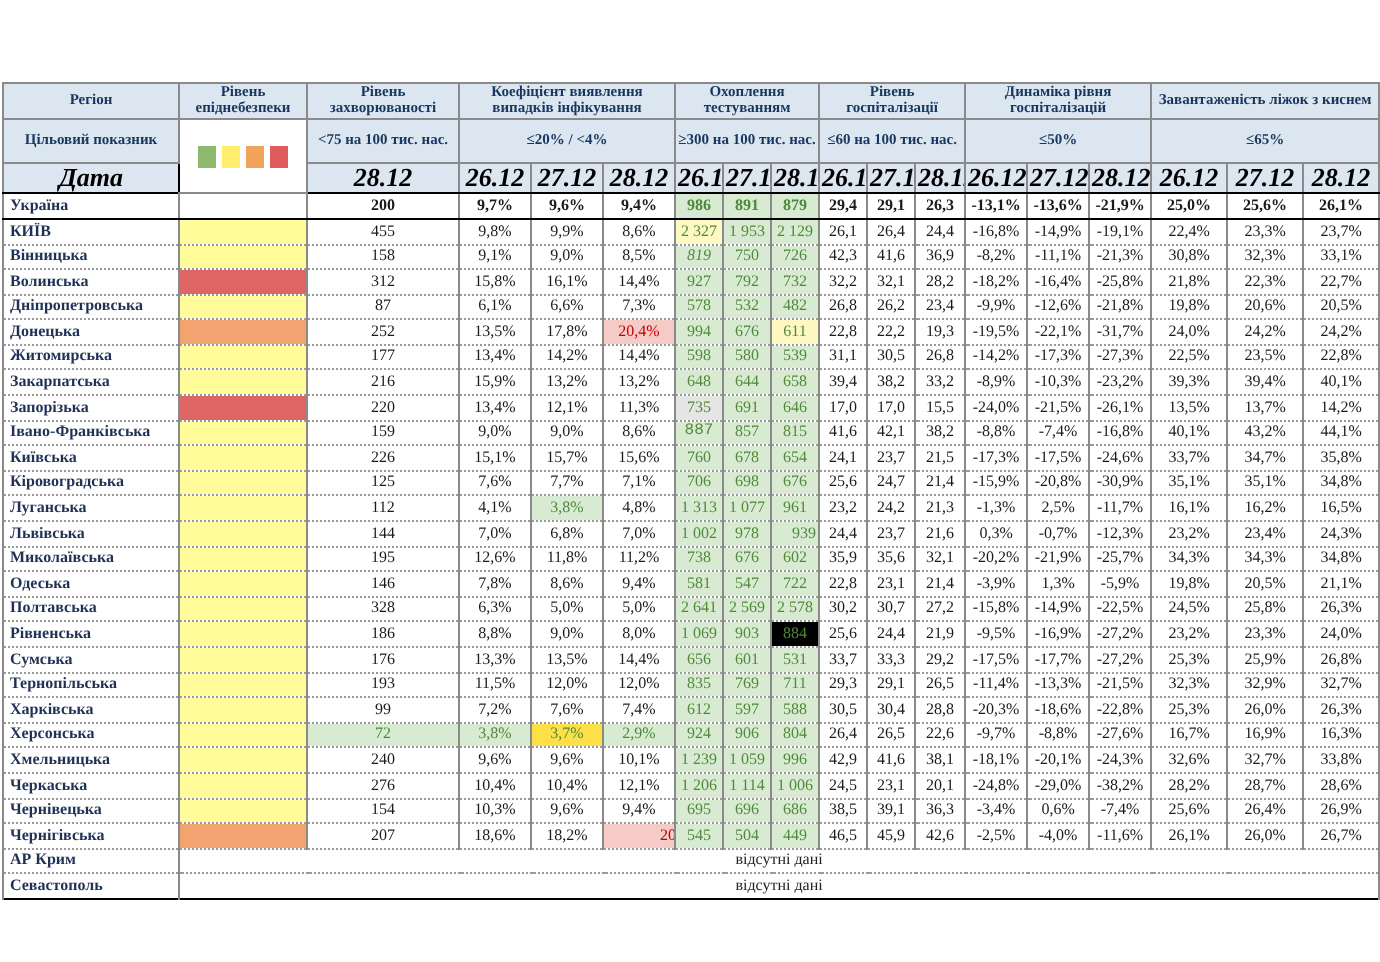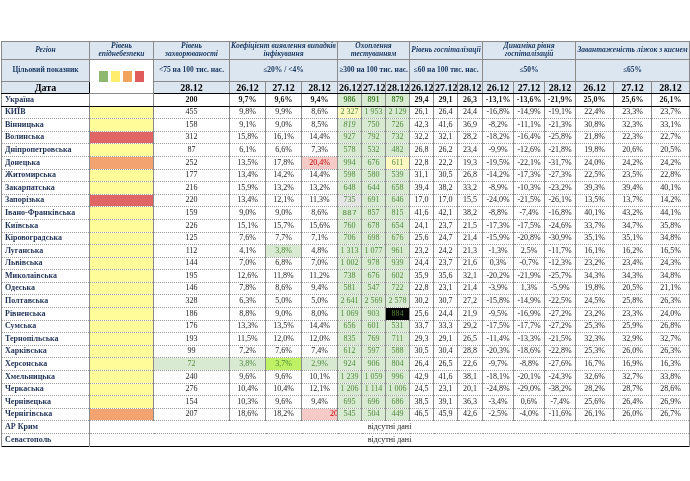--- a/index.html
+++ b/index.html
@@ -24,23 +24,23 @@
   table.ind {
     position:absolute; left:1px; top:41px; width:688px;
     border-collapse:collapse; table-layout:fixed;
     border:1.5px solid #000;
   }
   th, td { border:1px solid #8a8a8a; padding:0 1px; overflow:hidden; }
   thead th {
     background:var(--header-bg); color:var(--header-text);
     font-weight:bold; font-size:7.5px; line-height:1.12; text-align:center;
   }
-  tr.h1 th { height:16px;font-style:italic; }
+  tr.h1 th { height:16px; }
   tr.h2 th { height:22px; }
-  tr.h3 th { height:12px; color:#000; font-size:10px; border-bottom:1.5px solid #000; }
+  tr.h3 th { height:12px; color:#000; font-size:13px; border-bottom:1.5px solid #000;font-style:italic; }
   .legend-cell { background:#ffffff !important; vertical-align:middle; }
   .sq { display:inline-block; width:9px; height:11px; margin:0 1.5px; vertical-align:middle; }
 
   tbody td {
     height:12.6px; font-size:8px; line-height:1.05; text-align:center; color:#1a1a1a;
     border-top:1px dotted #9a9a9a; border-bottom:1px dotted #9a9a9a;
   }
   td.region { text-align:left; padding-left:3px; font-weight:bold; color:#1f3256; font-size:8px; }
   .gb { border-left:1.4px solid #000 !important; }
   tr.nat td { font-weight:bold; border-bottom:1.5px solid #000; border-top:1.5px solid #000; }
@@ -378,21 +378,21 @@
         </tr>
         <tr>
           <td class="region">Львівська</td>
           <td class="gb" style="background: rgb(255, 252, 153);"></td>
           <td class="gb">144</td>
           <td class="gb">7,0%</td>
           <td>6,8%</td>
           <td>7,0%</td>
           <td class="gb" style="background: rgb(217, 234, 211); color: rgb(78, 138, 58);">1 002</td>
           <td style="background: rgb(217, 234, 211); color: rgb(78, 138, 58);">978</td>
-          <td style="background: rgb(217, 234, 211); color: rgb(78, 138, 58);">939</td>
+          <td style="background: rgb(217, 234, 211); color: rgb(78, 138, 58); text-align: right;">939</td>
           <td class="gb">24,4</td>
           <td>23,7</td>
           <td>21,6</td>
           <td class="gb">0,3%</td>
           <td>-0,7%</td>
           <td>-12,3%</td>
           <td class="gb">23,2%</td>
           <td>23,4%</td>
           <td>24,3%</td>
         </tr>
@@ -534,21 +534,21 @@
           <td>-22,8%</td>
           <td class="gb">25,3%</td>
           <td>26,0%</td>
           <td>26,3%</td>
         </tr>
         <tr>
           <td class="region">Херсонська</td>
           <td class="gb" style="background: rgb(255, 252, 153);"></td>
           <td class="gb" style="background: rgb(217, 234, 211); color: rgb(78, 138, 58);">72</td>
           <td class="gb" style="background: rgb(217, 234, 211); color: rgb(78, 138, 58);">3,8%</td>
-          <td style="background: #bef264; color: rgb(78, 138, 58); text-align: center;">3,7%</td>
+          <td style="background: #fde047; color: rgb(78, 138, 58); text-align: center;">3,7%</td>
           <td style="background: rgb(217, 234, 211); color: rgb(78, 138, 58);">2,9%</td>
           <td class="gb" style="background: rgb(217, 234, 211); color: rgb(78, 138, 58);">924</td>
           <td style="background: rgb(217, 234, 211); color: rgb(78, 138, 58);">906</td>
           <td style="background: rgb(217, 234, 211); color: rgb(78, 138, 58);">804</td>
           <td class="gb">26,4</td>
           <td>26,5</td>
           <td>22,6</td>
           <td class="gb">-9,7%</td>
           <td>-8,8%</td>
           <td>-27,6%</td>

